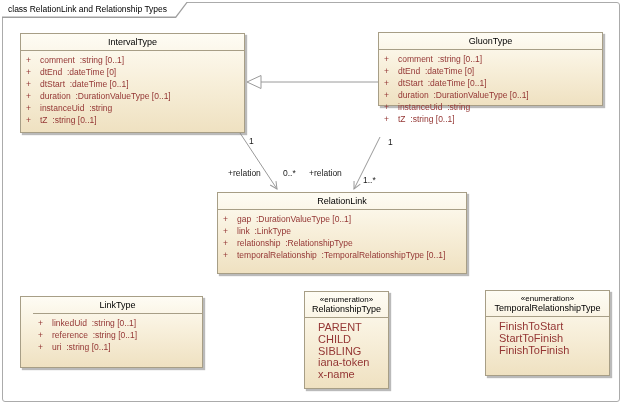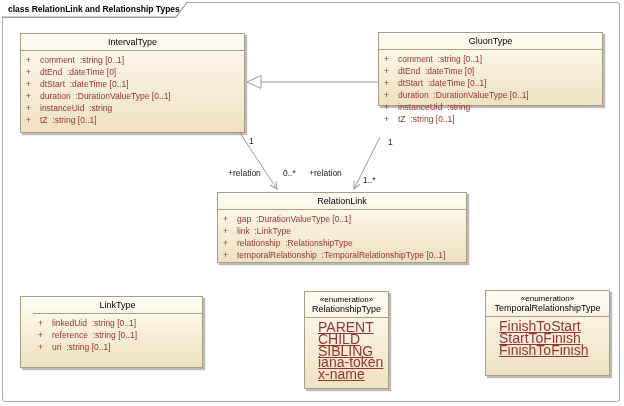--- a/index.html
+++ b/index.html
@@ -16,21 +16,21 @@
   .tab-outer{
     position:absolute;left:2px;top:2px;width:186px;height:16px;
     background:#9e9e9e;
     clip-path:polygon(0 0,100% 0,calc(100% - 12px) 100%,0 100%);
     z-index:4;
   }
   .tab-inner{
     position:absolute;left:0;top:0;width:184.5px;height:14.5px;
     background:#ffffff;
     clip-path:polygon(0 0,100% 0,calc(100% - 11px) 100%,0 100%);
-    font-size:8.5px;font-weight:bold;color:#000;
+    font-size:8.5px;font-weight:normal;color:#000;
     line-height:15px;padding-left:6px;box-sizing:border-box;
     white-space:nowrap;
   }
   .connectors{position:absolute;left:0;top:0;z-index:1;pointer-events:none;}
   
   .uml-box{
     position:absolute;box-sizing:border-box;z-index:2;
     background:linear-gradient(180deg,#fefcf4 0%,#f8f0dc 45%,#efe1c1 100%);
     border:1px solid #a79e86;
     box-shadow:2px 2px 1px rgba(130,130,130,0.55);
@@ -38,21 +38,21 @@
   .box-title{
     text-align:center;font-size:9px;font-weight:normal;color:#000;
     padding-top:3px;white-space:nowrap;
   }
   .stereo{text-align:center;font-size:8px;color:#000;padding-top:3px;white-space:nowrap;}
   .sep{border-top:1px solid #a79e86;margin-top:3px;}
   .attrs{padding:3px 2px 0 5px;font-size:8.5px;color:#943634;}
   .attr{display:flex;line-height:12px;white-space:pre;}
   .attr .vis{width:14px;flex:none;}
   .inherit{font-style:italic;color:#3a3a3a;line-height:12px;white-space:pre;}
-  .literals{padding:4px 2px 0 13px;font-size:14px;color:#943634;text-decoration:underline;}
+  .literals{padding:4px 2px 0 13px;font-size:11px;color:#943634;}
   .literal{line-height:11.8px;white-space:pre;}
   
   .clabel{
     position:absolute;z-index:3;font-size:8.5px;color:#1a1a1a;white-space:pre;
   }
 </style>
 </head>
 <body>
 
 <div class="canvas">
@@ -97,21 +97,21 @@
     <div class="attrs">
       <div class="attr"><span class="vis">+</span><span>comment  :string [0..1]</span></div>
       <div class="attr"><span class="vis">+</span><span>dtEnd  :dateTime [0]</span></div>
       <div class="attr"><span class="vis">+</span><span>dtStart  :dateTime [0..1]</span></div>
       <div class="attr"><span class="vis">+</span><span>duration  :DurationValueType [0..1]</span></div>
       <div class="attr"><span class="vis">+</span><span>instanceUid  :string</span></div>
       <div class="attr"><span class="vis">+</span><span>tZ  :string [0..1]</span></div>
     </div>
   </div>
 
-  <div class="uml-box" style="left:217px;top:192px;width:250px;height:71px;">
+  <div class="uml-box" style="left:217px;top:192px;width:250px;height:82px;">
     <div class="box-title">RelationLink</div>
     <div class="sep"></div>
     <div class="attrs">
       <div class="attr"><span class="vis">+</span><span>gap  :DurationValueType [0..1]</span></div>
       <div class="attr"><span class="vis">+</span><span>link  :LinkType</span></div>
       <div class="attr"><span class="vis">+</span><span>relationship  :RelationshipType</span></div>
       <div class="attr"><span class="vis">+</span><span>temporalRelationship  :TemporalRelationshipType [0..1]</span></div>
     </div>
   </div>
 

